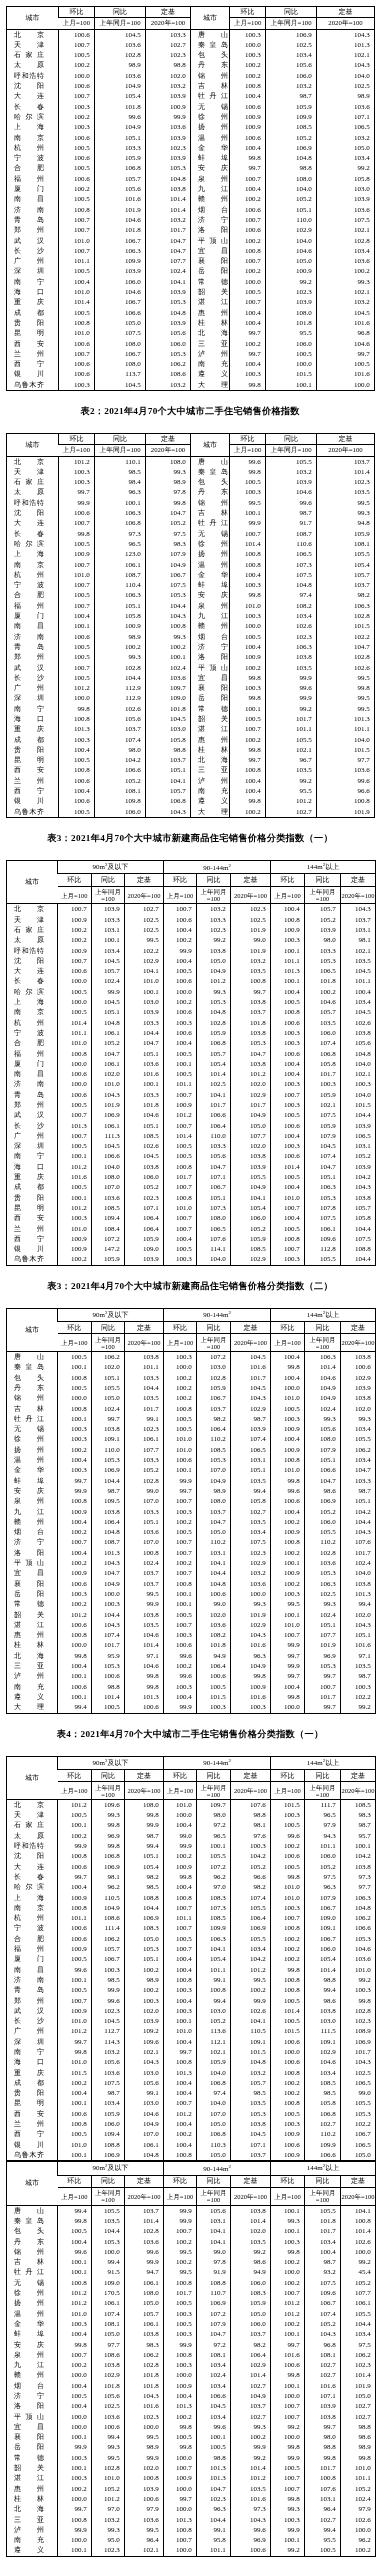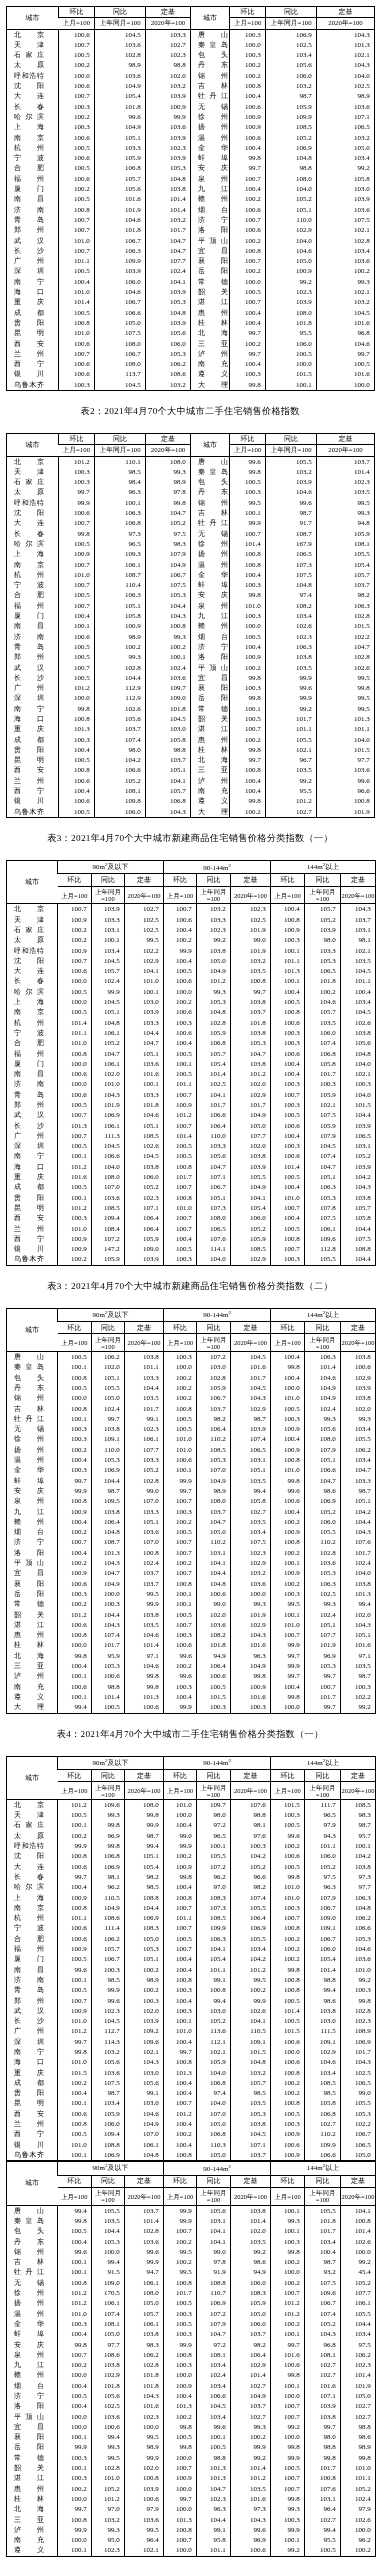--- a/index.html
+++ b/index.html
@@ -3,21 +3,21 @@
 <meta charset="utf-8">
 <style>
   html,body{margin:0;padding:0;background:#ffffff;}
   body{
     width:377px;
     font-family:"Liberation Serif","DejaVu Serif",serif;
     color:#000;
   }
   .page{padding:6px 2.7px 0 6px;}
   .tbl-title{
-    font-weight:normal;
+    font-weight:bold;
     font-size:9.2px;
     line-height:12px;
     text-align:center;
     margin:14px 0 16px 0;
     letter-spacing:0.3px;
   }
   table.idx-table{
     table-layout:fixed;
     border-collapse:collapse;
     width:368px;
@@ -562,27 +562,27 @@
               <td class="num">108.7</td>
               <td class="num">105.9</td>
             </tr>
             <tr>
               <td class="city"><span class="city-name">哈尔滨</span></td>
               <td class="num">100.5</td>
               <td class="num">96.5</td>
               <td class="num">98.3</td>
               <td class="city"><span class="city-name">徐州</span></td>
               <td class="num">101.4</td>
-              <td class="num">167.9</td>
+              <td class="num">110.6</td>
               <td class="num">108.1</td>
             </tr>
             <tr>
               <td class="city"><span class="city-name">上海</span></td>
               <td class="num">100.9</td>
-              <td class="num">109.3</td>
+              <td class="num">123.0</td>
               <td class="num">107.9</td>
               <td class="city"><span class="city-name">扬州</span></td>
               <td class="num">100.8</td>
               <td class="num">106.5</td>
               <td class="num">105.5</td>
             </tr>
             <tr>
               <td class="city"><span class="city-name">南京</span></td>
               <td class="num">100.7</td>
               <td class="num">106.1</td>

